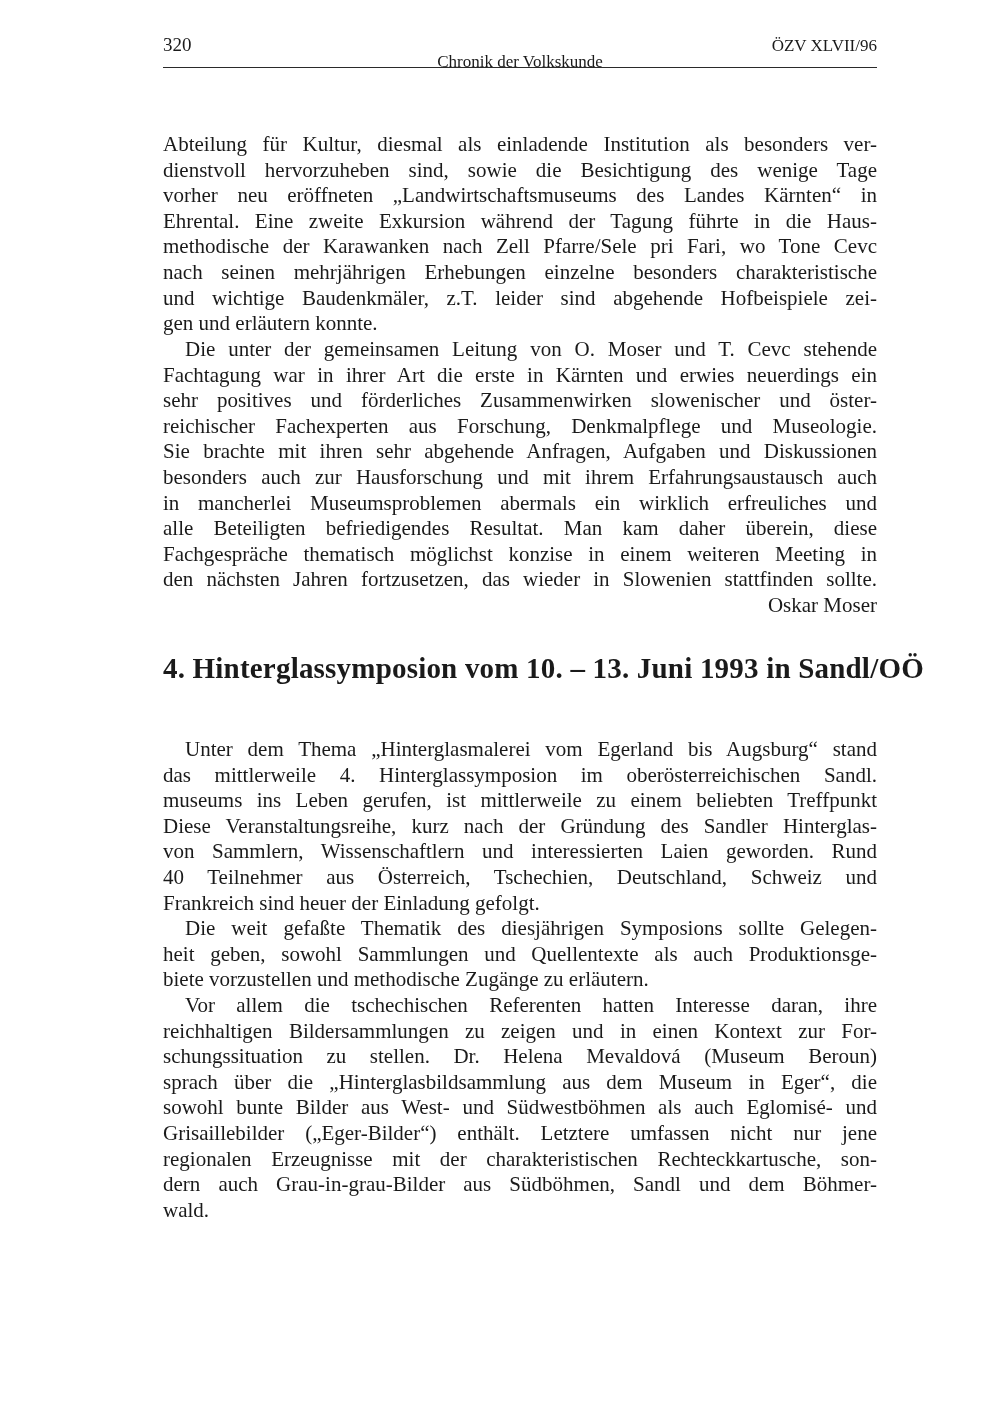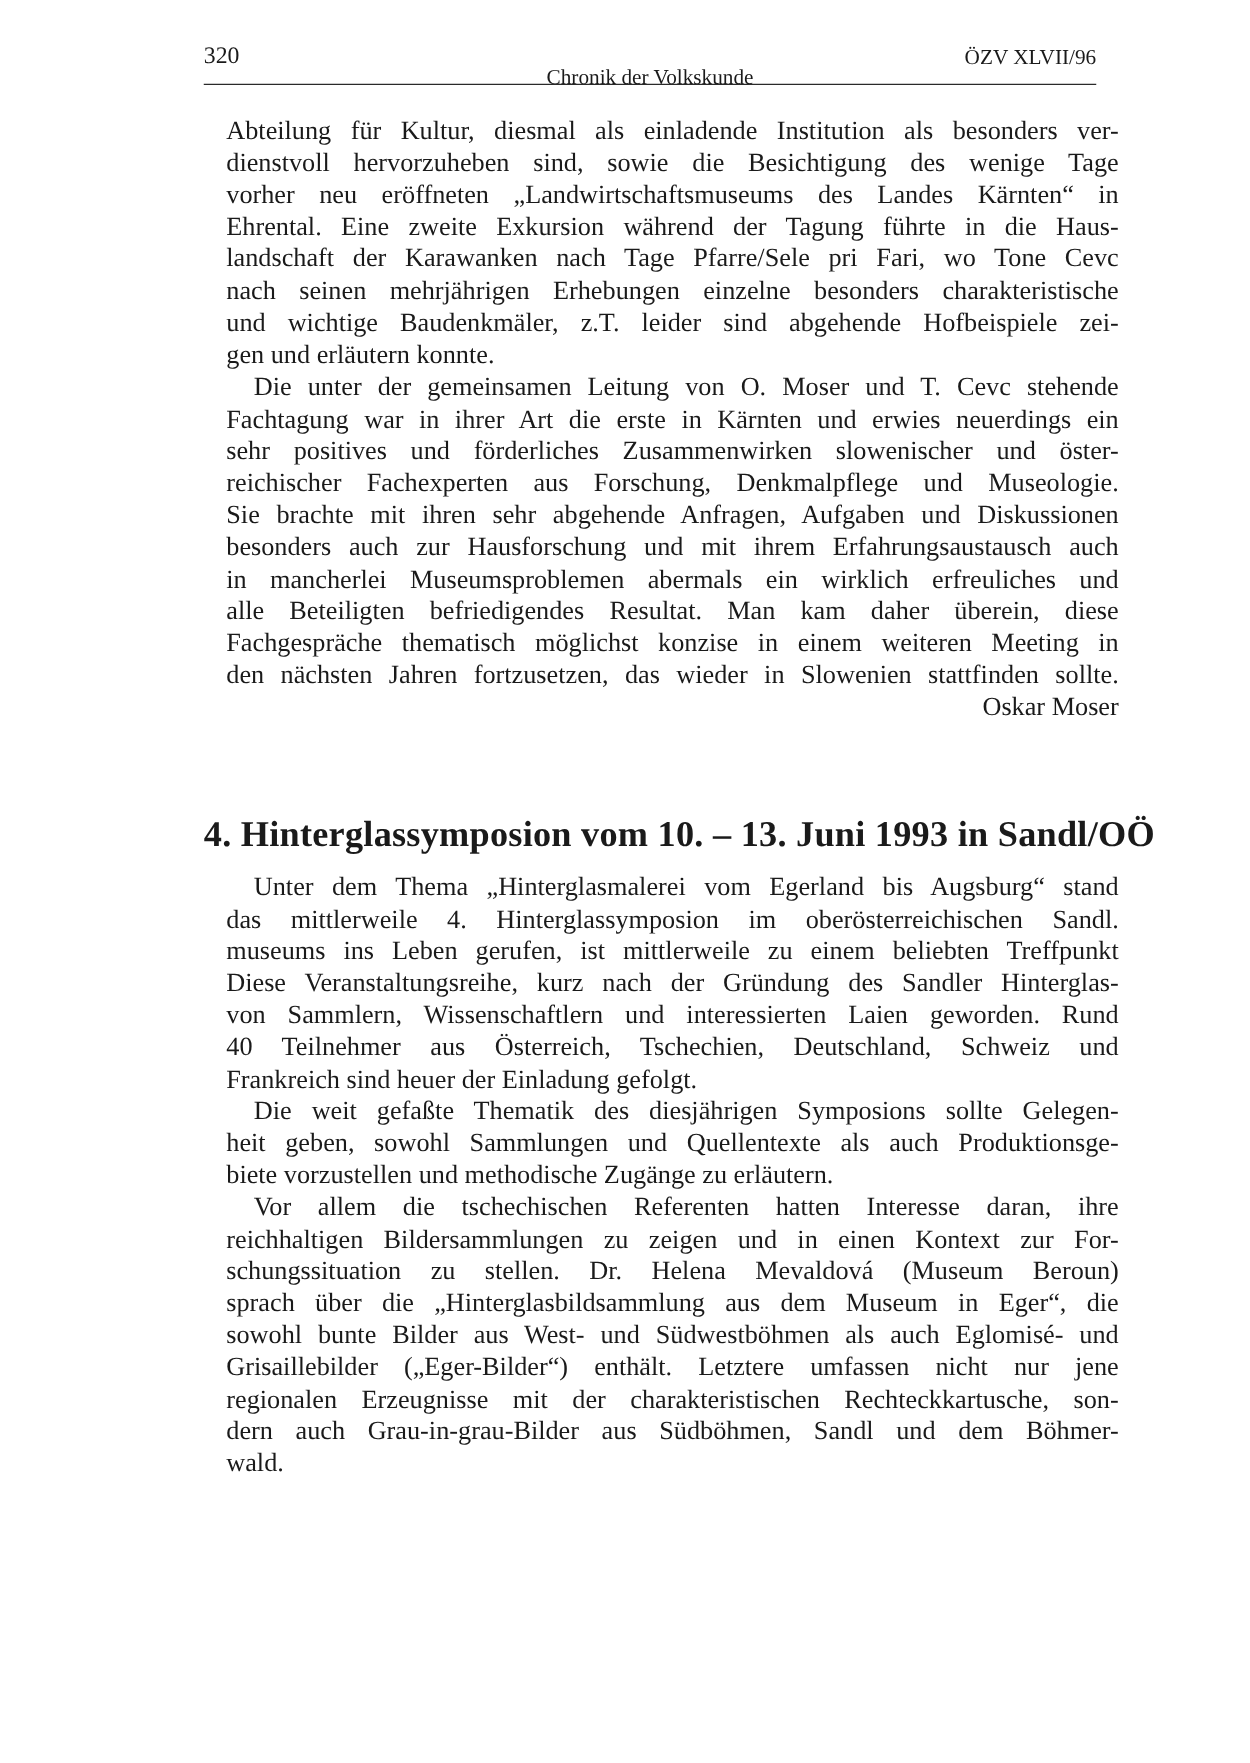--- a/index.html
+++ b/index.html
@@ -3,21 +3,21 @@
 <meta charset="utf-8">
 <style>
   html, body { margin: 0; padding: 0; background: #ffffff; }
   body { width: 1000px; height: 1410px; position: relative; overflow: hidden; color: #1a1a1a; }
   .page { position: absolute; left: 163px; top: 0; width: 714px; font-family: "Liberation Serif", "DejaVu Serif", serif; }
   .running-head { position: absolute; top: 30px; left: 0; width: 714px; height: 30px; font-size: 19px; }
   .rh-page { position: absolute; left: 0; top: 4px; }
   .rh-title { position: absolute; left: 0; width: 714px; text-align: center; top: 6px; font-size: 17px; margin-top: 16px; }
   .rh-vol { position: absolute; right: 0; top: 6px; font-size: 17px; margin-left: 40px; }
   .rule { position: absolute; top: 67px; left: 0; width: 714px; height: 0; border-top: 1.5px solid #2a2a2a; }
-  .block { position: absolute; left: 18px; width: 714px; font-size: 21px; line-height: 25.6px; }
+  .block { position: absolute; left: 0; width: 714px; font-size: 21px; line-height: 25.6px; margin-top: 40px; }
   .line { display: block; height: 25.6px; white-space: nowrap; text-align: justify; text-align-last: justify; }
   .line.last { text-align-last: left; }
   .line.indent { padding-left: 22px; box-sizing: border-box; font-family: Liberation Serif, serif; }
   .line.right { text-align-last: right; }
   .heading { position: absolute; left: 0; top: 652px; font-size: 29px; font-weight: bold; letter-spacing: 0.2px; white-space: nowrap; }
 </style>
 </head>
 <body>
 
 <div class="page">
@@ -27,21 +27,21 @@
     <span class="rh-title">Chronik der Volkskunde</span>
     <span class="rh-vol">ÖZV XLVII/96</span>
   </div>
   <div class="rule"></div>
 
   <div class="block" style="top:92px;">
     <span class="line">Abteilung für Kultur, diesmal als einladende Institution als besonders ver-</span>
     <span class="line">dienstvoll hervorzuheben sind, sowie die Besichtigung des wenige Tage</span>
     <span class="line">vorher neu eröffneten „Landwirtschaftsmuseums des Landes Kärnten“ in</span>
     <span class="line">Ehrental. Eine zweite Exkursion während der Tagung führte in die Haus-</span>
-    <span class="line">landschaft der Karawanken nach Tage Pfarre/Sele pri Fari, wo Tone Cevc</span>
+    <span class="line">methodische der Karawanken nach Zell Pfarre/Sele pri Fari, wo Tone Cevc</span>
     <span class="line">nach seinen mehrjährigen Erhebungen einzelne besonders charakteristische</span>
     <span class="line">und wichtige Baudenkmäler, z.T. leider sind abgehende Hofbeispiele zei-</span>
     <span class="line last">gen und erläutern konnte.</span>
   </div>
 
   <div class="block" style="top:297px;">
     <span class="line indent">Die unter der gemeinsamen Leitung von O. Moser und T. Cevc stehende</span>
     <span class="line">Fachtagung war in ihrer Art die erste in Kärnten und erwies neuerdings ein</span>
     <span class="line">sehr positives und förderliches Zusammenwirken slowenischer und öster-</span>
     <span class="line">reichischer Fachexperten aus Forschung, Denkmalpflege und Museologie.</span>

